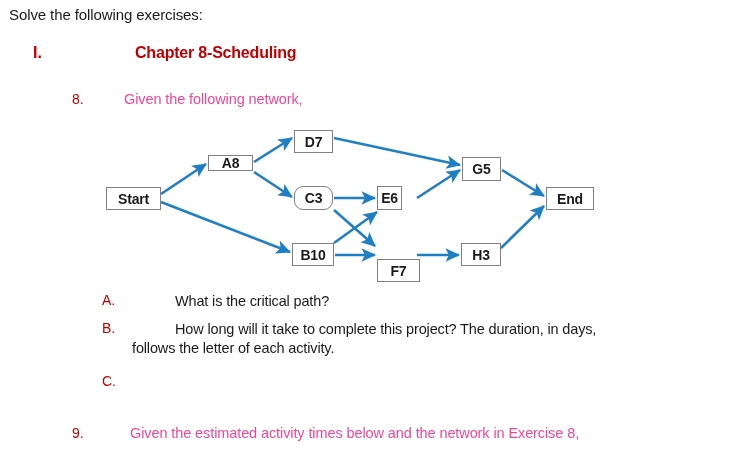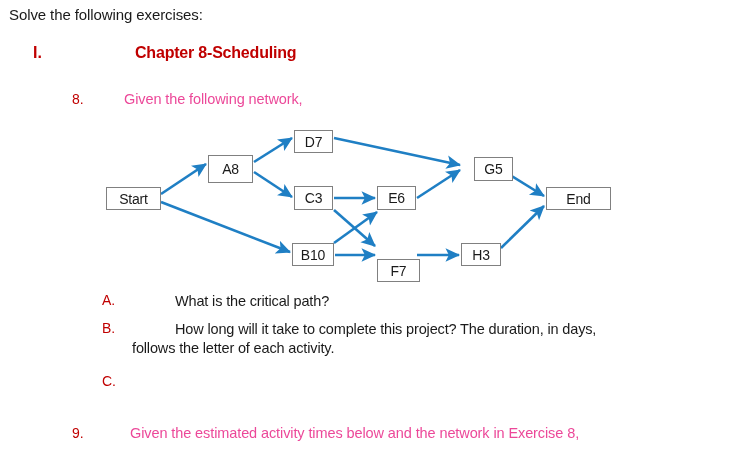--- a/index.html
+++ b/index.html
@@ -48,20 +48,21 @@
   }
   .diagram svg{display:block;}
   .nodebox{
     position:absolute;
     border:1.4px solid #808080;
     background:#ffffff;
     box-sizing:border-box;
     display:flex;align-items:center;justify-content:center;
     font-size:14px;color:#1a1a1a;
     letter-spacing:-0.2px;
+    font-weight:bold;
   }
 
   
   .sub{
     position:absolute;
     display:flex;align-items:flex-start;
   }
   .sub-letter{
     font-size:14px;color:#C00000;
     width:73px;flex:0 0 73px;display:inline-block;
@@ -117,29 +118,29 @@
           <line x1="334" y1="123" x2="377" y2="92" marker-end="url(#ah)" stroke-linecap="butt"></line>
           <line x1="335" y1="135" x2="375" y2="135" marker-end="url(#ah)" stroke-linecap="butt"></line>
           <line x1="417" y1="78" x2="460" y2="50" marker-end="url(#ah)" stroke-linecap="butt"></line>
           <line x1="417" y1="135" x2="459" y2="135" marker-end="url(#ah)" stroke-linecap="butt"></line>
           <line x1="502" y1="50" x2="544" y2="76" marker-end="url(#ah)" stroke-linecap="butt"></line>
           <line x1="501" y1="128" x2="544" y2="86" marker-end="url(#ah)" stroke-linecap="butt"></line>
         </g>
     </svg>
     <div id="node-layer">
         <div class="nodebox" style="left: 106px; top: 67px; width: 55px; height: 23px;">Start</div>
-        <div class="nodebox" style="left: 208px; top: 35px; width: 45px; height: 28px;">A8</div>
+        <div class="nodebox" style="left: 208px; top: 35px; width: 45px; height: 16px;">A8</div>
         <div class="nodebox" style="left: 294px; top: 10px; width: 39px; height: 23px;">D7</div>
-        <div class="nodebox" style="left: 294px; top: 66px; width: 39px; height: 24px;">C3</div>
+        <div class="nodebox" style="left: 294px; top: 66px; width: 39px; height: 24px; border-radius: 9px;">C3</div>
         <div class="nodebox" style="left: 292px; top: 123px; width: 42px; height: 23px;">B10</div>
-        <div class="nodebox" style="left: 377px; top: 66px; width: 39px; height: 24px;">E6</div>
+        <div class="nodebox" style="left: 377px; top: 66px; width: 25px; height: 24px;">E6</div>
         <div class="nodebox" style="left: 377px; top: 123px; width: 43px; height: 23px; margin-top: 16px;">F7</div>
-        <div class="nodebox" style="left: 462px; top: 37px; width: 39px; height: 24px; margin-left: 12px;">G5</div>
+        <div class="nodebox" style="left: 462px; top: 37px; width: 39px; height: 24px;">G5</div>
         <div class="nodebox" style="left: 461px; top: 123px; width: 40px; height: 23px;">H3</div>
-        <div class="nodebox" style="left: 546px; top: 67px; width: 65px; height: 23px;">End</div>
+        <div class="nodebox" style="left: 546px; top: 67px; width: 48px; height: 23px;">End</div>
       </div>
   </div>
 
   <div class="sub" style="left:102px;top:292px;">
     <span class="sub-letter">A.</span>
     <span class="sub-body">What is the critical path?</span>
   </div>
 
   <div class="sub" style="left:102px;top:320px;">
     <span class="sub-letter">B.</span>

